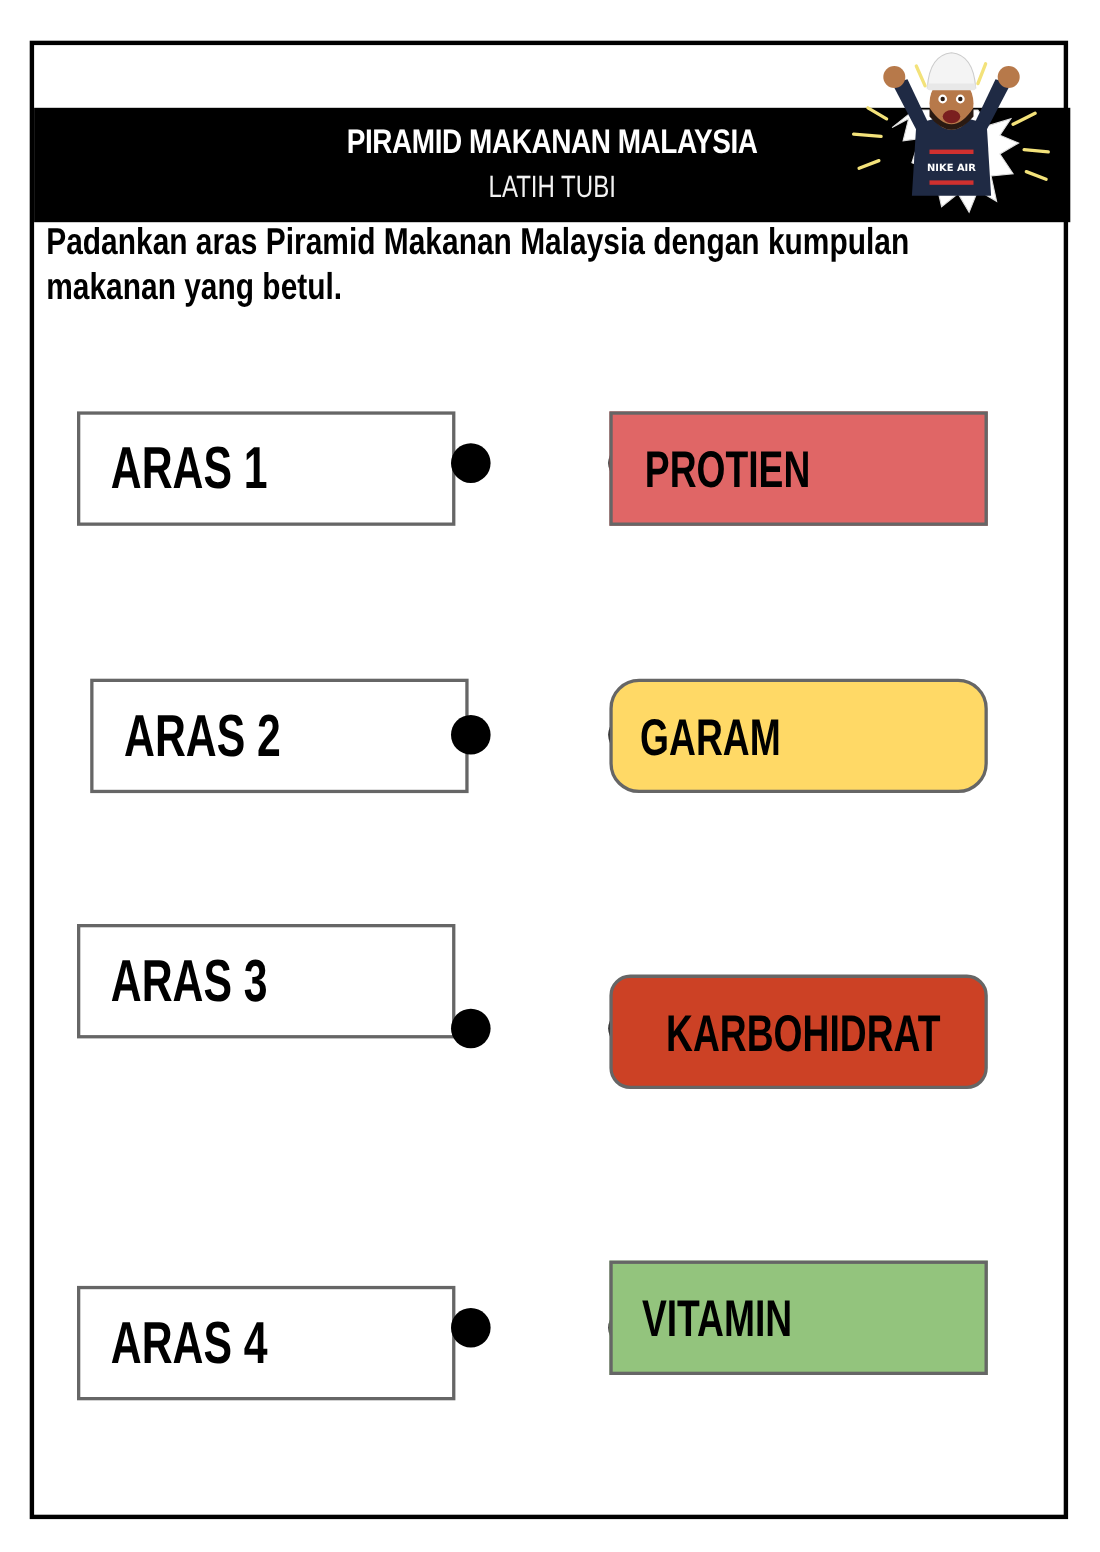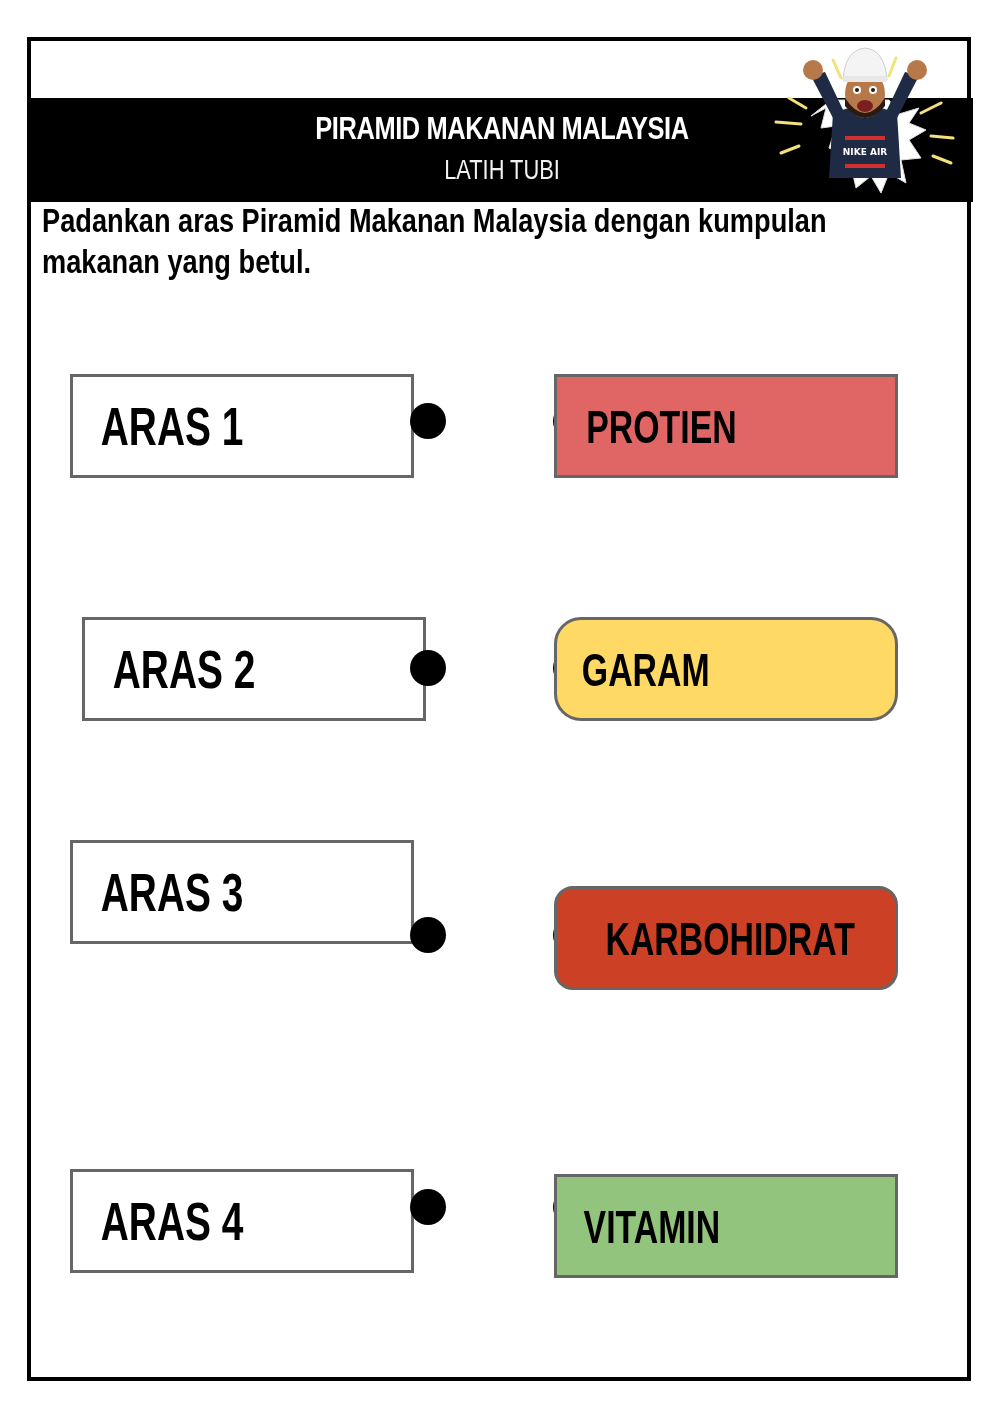--- a/index.html
+++ b/index.html
@@ -132,15 +132,15 @@
 <div class="dot" style="left:553px; top:917px;"></div>
 <div class="box right" style="top:886px; background:#CC4125;border-radius:19px;">
   <span class="label">KARBOHIDRAT</span>
 </div>
 
 <div class="box left" style="top:1146px;margin-top:23px;">
   <span class="label">ARAS 4</span>
 </div>
 <div class="dot" style="left:410px; top:1189px;"></div>
 <div class="dot" style="left:553px; top:1189px;"></div>
-<div class="box right" style="top:1146px; background:#93C47D;margin-top:28px;">
+<div class="box right" style="top:1146px; background:#93C47D;">
   <span class="label">VITAMIN</span>
 </div>
 
 </body></html>

